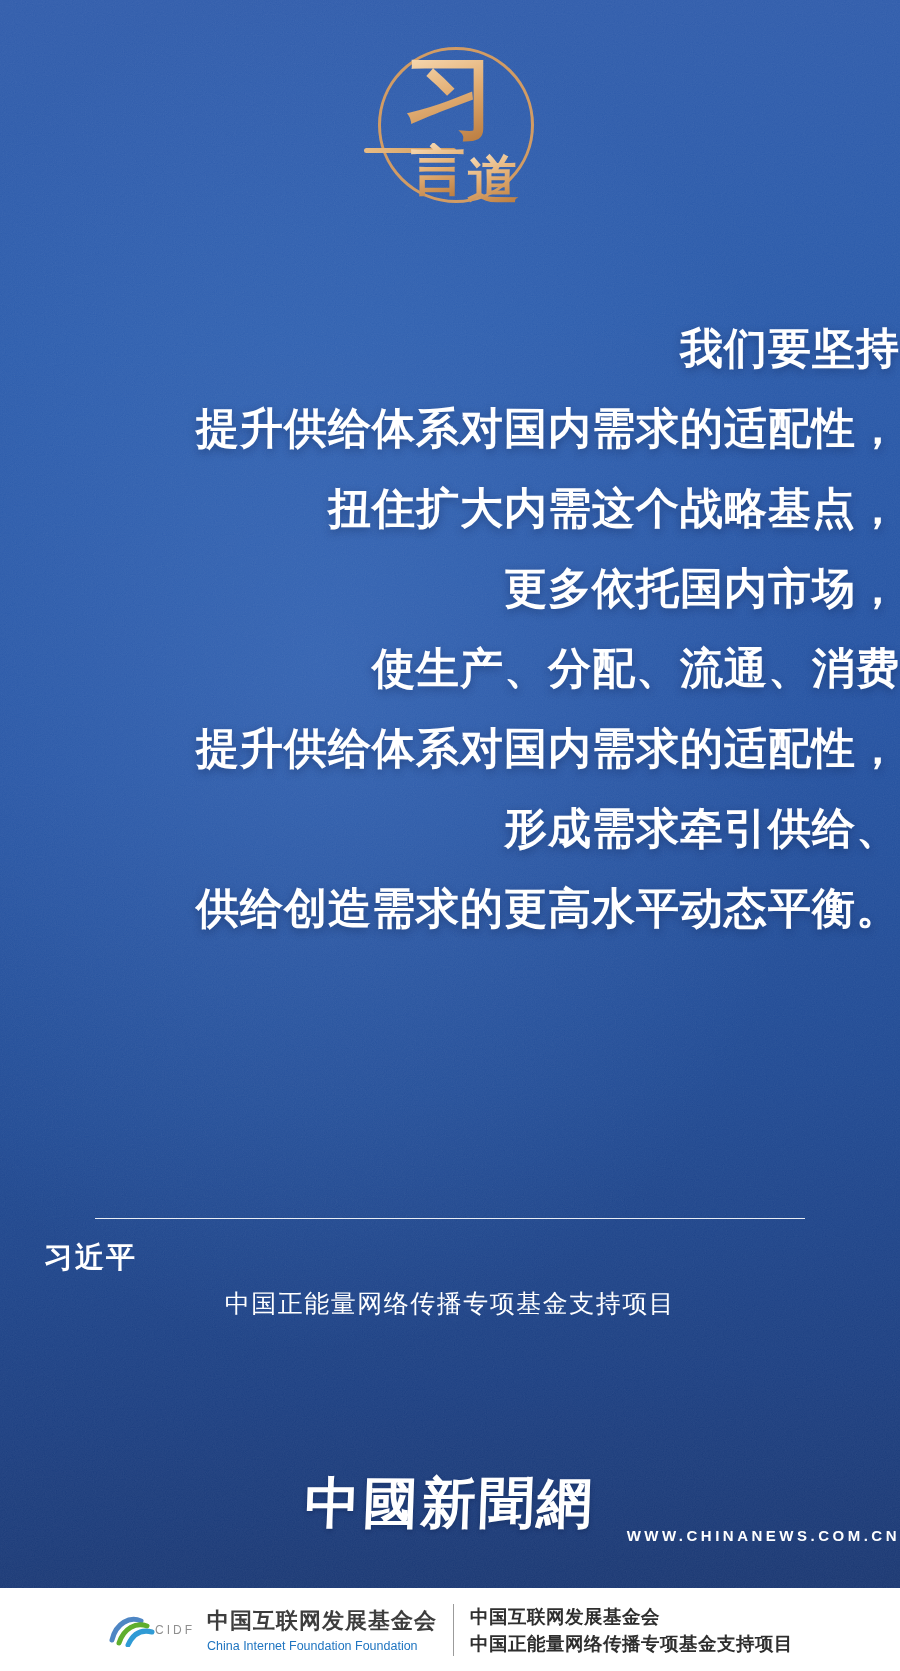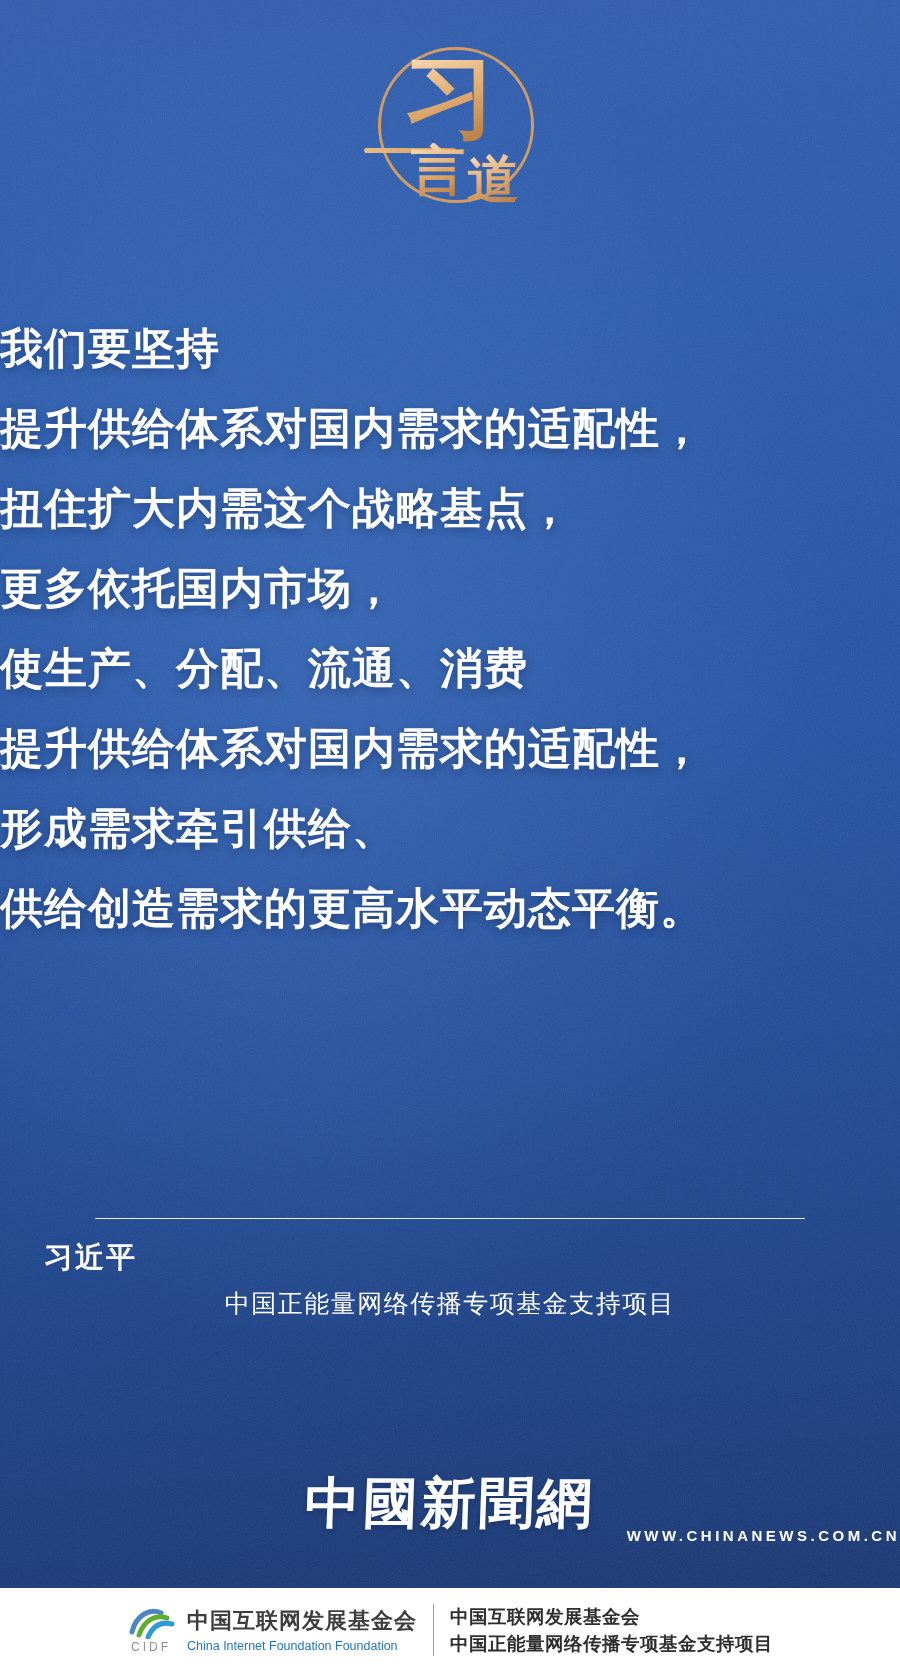--- a/index.html
+++ b/index.html
@@ -22,21 +22,21 @@
     -webkit-background-clip:text;background-clip:text;color:transparent;
     font-weight:700;line-height:1;
   }
   .char-xi{position:absolute;left:26px;top:3px;font-size:92px;}
   .char-yan{position:absolute;left:33px;top:96px;font-size:54px;}
   .char-dao{position:absolute;left:89px;top:106px;font-size:52px;}
   .yan-stroke{position:absolute;left:-14px;top:101px;width:92px;height:5px;border-radius:3px;
     background:linear-gradient(90deg,#e8bc84,#cf9a5e);}
 
   
-  .quote{position:absolute;left:0;right:0;top:308px;text-align:left;}
+  .quote{position:absolute;left:0;right:0;top:308px;text-align:right;}
   .quote-line{
     height:80px;line-height:80px;font-size:43px;font-weight:700;color:#ffffff;
     letter-spacing:1px;text-shadow:0 3px 8px rgba(4,20,60,0.35);white-space:nowrap;
   }
 
   
   .divider{position:absolute;left:95px;top:1218px;width:710px;height:1px;background:rgba(255,255,255,0.9);}
   .speaker{position:absolute;left:0;right:0;top:1238px;
     font-size:29px;font-weight:700;color:#fff;letter-spacing:2px;padding-left:44px;}
   .source{position:absolute;left:0;right:0;top:1287px;text-align:center;
@@ -47,21 +47,21 @@
   
   .cn-logo{position:absolute;left:0;right:0;top:1467px;text-align:center;color:#fff;
     font-family:"Liberation Serif",serif;font-size:55px;font-weight:700;letter-spacing:3px;
     transform:skewX(-2deg);text-shadow:0 2px 5px rgba(4,20,60,0.3);}
   .cn-url{position:absolute;left:0;right:0;top:1527px;text-align:right;color:#fff;
     font-size:15px;font-weight:700;letter-spacing:3.5px;}
 
   
   .footer{position:absolute;left:0;top:1588px;width:900px;height:83px;background:#ffffff;
     display:flex;align-items:center;justify-content:center;}
-  .cidf-badge{display:flex;flex-direction:column;align-items:center;margin-right:12px;}
+  .cidf-badge{display:flex;flex-direction:row;align-items:center;margin-right:12px;}
   .cidf-acronym{font-size:12px;color:#8f8f8f;letter-spacing:3px;margin-top:1px;}
   .org{display:flex;flex-direction:column;}
   .org-cn{font-size:22px;color:#3d3d3d;font-weight:600;letter-spacing:1px;}
   .org-en{font-size:12.5px;color:#1e74c0;margin-top:3px;}
   .vdiv{width:1px;height:52px;background:#9b9b9b;margin:0 16px;}
   .support{display:flex;flex-direction:column;}
   .support-line{font-size:18.5px;color:#2e2e2e;line-height:27px;font-weight:600;letter-spacing:0.5px;}
 </style>
 </head>
 <body>

